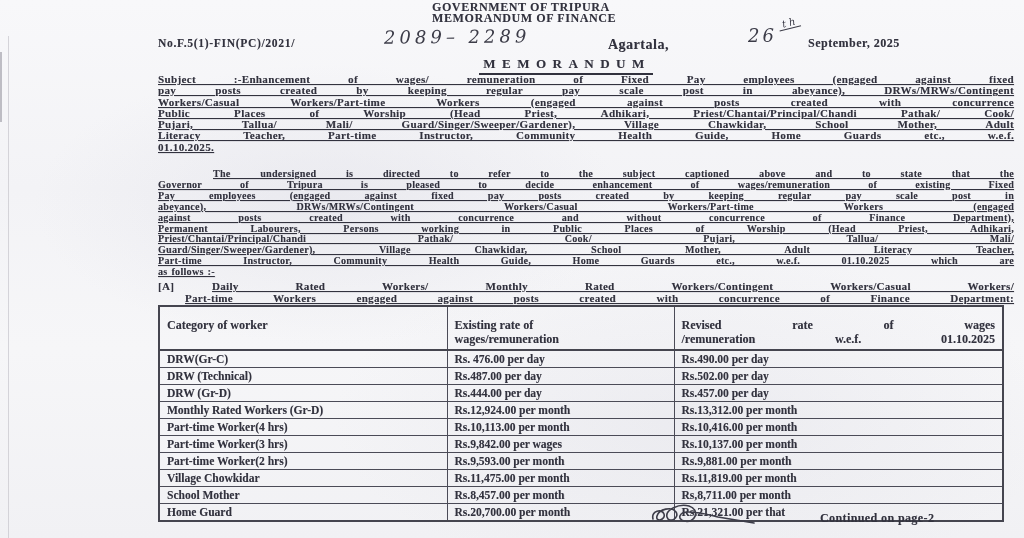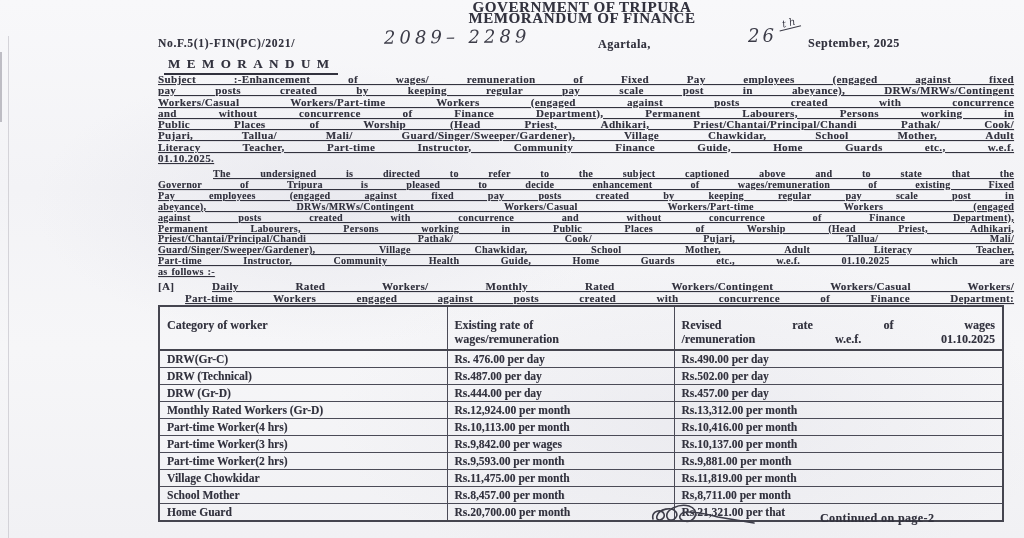--- a/index.html
+++ b/index.html
@@ -12,36 +12,36 @@
     color:#32323e;
     background:
       radial-gradient(ellipse 420px 200px at 32% 38%, rgba(208,208,220,.28), transparent 70%),
       radial-gradient(ellipse 520px 240px at 68% 78%, rgba(204,204,216,.22), transparent 70%),
       linear-gradient(180deg,#f8f8fa 0%,#f3f3f6 35%,#f6f6f8 65%,#f1f1f4 100%);
     text-shadow:0.3px 0.3px 0.5px rgba(49,49,62,.35);
   }
   .edge-line{position:absolute;left:8px;top:36px;bottom:0;width:1px;background:#cccad1;opacity:.8;}
   .edge-notch{position:absolute;left:0;top:52px;width:2px;height:70px;background:#9a98a2;opacity:.6;}
 
-  .letterhead{position:absolute;left:432px;top:2px;width:300px;text-align:center;
-    font-size:15px;line-height:11px;letter-spacing:.6px;}
+  .letterhead{position:absolute;left:432px;top:2px;width:300px;text-align:left;
+    font-size:12px;line-height:11px;letter-spacing:.6px;}
 
   .refline{position:absolute;left:158px;top:28px;width:856px;height:28px;}
   .refline span{position:absolute;white-space:nowrap;}
   .ref-printed{left:0;top:9px;font-size:11.5px;letter-spacing:.7px;}
   .hw{font-family:"DejaVu Serif",serif;font-style:italic;font-weight:normal;color:#3c3c48;
       text-shadow:none;}
   .ref-hw{left:226px;top:-2px;font-size:18px;letter-spacing:4px;transform:rotate(-.6deg);}
-  .place{left:440px;top:9px;font-size:12px;letter-spacing:.5px;}
+  .place{left:450px;top:9px;font-size:14px;letter-spacing:.5px;}
   .day-hw{left:590px;top:-3px;font-size:18px;letter-spacing:3px;}
   .day-suffix{position:absolute;left:30px;top:-8px;font-size:10px;transform:rotate(-14deg);
       border-bottom:1px solid #3c3c48;padding:0 2px 0 4px;}
   .date-printed{left:650px;top:8px;font-size:12px;letter-spacing:.5px;}
 
-  .memo-title{position:absolute;top:54px;left:164px;width:844px;}
+  .memo-title{position:absolute;top:54px;left:144px;width:844px;text-align:center;}
   .memo-title span{display:inline-block;font-size:13px;letter-spacing:6.5px;
     border-bottom:2px solid #32323e;padding:0 2px 1px 4px;}
 
   .textblock{position:absolute;left:158px;width:856px;}
   .subject{top:74px;font-size:11px;line-height:11.25px;letter-spacing:.35px;word-spacing:1.5px;}
   .body-para{top:169px;font-size:10px;line-height:10.9px;letter-spacing:.3px;word-spacing:1.2px;}
   .section-a{top:281px;font-size:11px;line-height:11.6px;letter-spacing:.3px;}
 
   .jline{text-align:justify;text-align-last:justify;text-decoration:underline;}
   .jline.no-just{text-align-last:left;}
@@ -88,24 +88,23 @@
   </div>
 
   <div class="memo-title">
     <span>MEMORANDUM</span>
   </div>
 
   <div class="textblock subject">
     <div class="jline">Subject :-Enhancement of wages/ remuneration of Fixed Pay employees (engaged against fixed</div>
     <div class="jline">pay posts created by keeping regular pay scale post in abeyance), DRWs/MRWs/Contingent</div>
     <div class="jline">Workers/Casual Workers/Part-time Workers (engaged against posts created with concurrence</div>
-    <div class="jline">and without concurrence of Finance Department), Permanent Labourers, Persons working in</div>
     <div class="jline">Public Places of Worship (Head Priest, Adhikari, Priest/Chantai/Principal/Chandi Pathak/ Cook/</div>
     <div class="jline">Pujari, Tallua/ Mali/ Guard/Singer/Sweeper/Gardener), Village Chawkidar, School Mother, Adult</div>
-    <div class="jline">Literacy Teacher, Part-time Instructor, Community Finance Guide,  Home Guards etc., w.e.f.</div>
+    <div class="jline">Literacy Teacher, Part-time Instructor, Community Health Guide,  Home Guards etc., w.e.f.</div>
     <div class="jline no-just">01.10.2025.</div>
   </div>
 
   <div class="textblock body-para">
     <div class="jline indent">The undersigned is directed to refer to the subject captioned above and to state that the</div>
     <div class="jline">Governor of Tripura is pleased to decide enhancement of wages/remuneration of existing Fixed</div>
     <div class="jline">Pay employees (engaged against fixed pay posts created by keeping regular pay scale post in</div>
     <div class="jline">abeyance), DRWs/MRWs/Contingent Workers/Casual Workers/Part-time Workers (engaged</div>
     <div class="jline">against posts created with concurrence and without concurrence of Finance Department),</div>
     <div class="jline">Permanent Labourers, Persons working in Public Places of Worship (Head Priest, Adhikari,</div>

